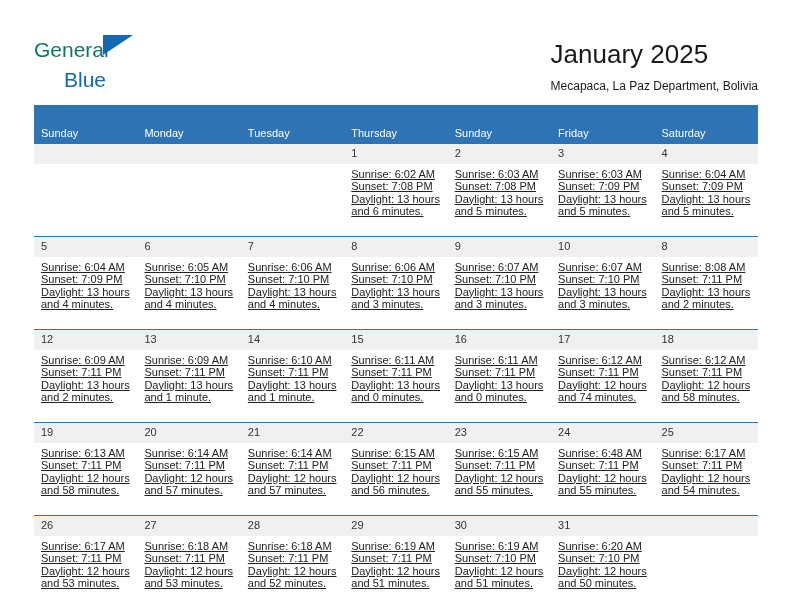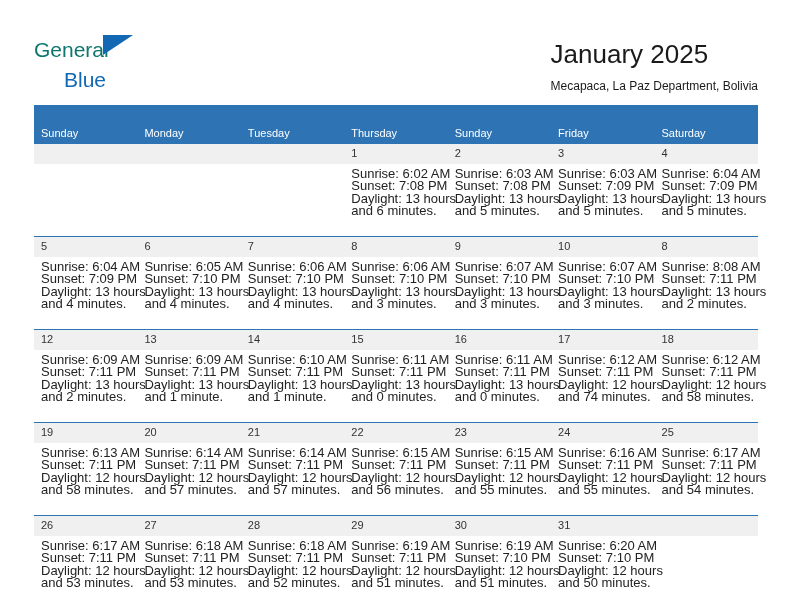--- a/index.html
+++ b/index.html
@@ -122,24 +122,25 @@
     padding: 3px 0 4px 7px;
     height: 13px;
     line-height: 13px;
   }
   .daynum.empty {
     background: #f0f0f0;
     color: transparent;
   }
   .cellbody {
     padding: 4px 6px 6px 7px;
-    font-size: 13px;
+    font-size: 11px;
     line-height: 12.3px;
     color: #222222;
     min-height: 62px;
+    text-decoration: underline;
   }
   .cellbody div {
     white-space: nowrap;
   }
   td.blank .cellbody {
     min-height: 62px;
   }
 </style>
 </head>
 <body>
@@ -411,21 +412,21 @@
             <div class="cellbody">
               <div>Sunrise: 6:15 AM</div>
               <div>Sunset: 7:11 PM</div>
               <div>Daylight: 12 hours</div>
               <div>and 55 minutes.</div>
             </div>
           </td>
           <td>
             <div class="daynum">24</div>
             <div class="cellbody">
-              <div>Sunrise: 6:16 AM</div>
+              <div>Sunrise: 6:48 AM</div>
               <div>Sunset: 7:11 PM</div>
               <div>Daylight: 12 hours</div>
               <div>and 55 minutes.</div>
             </div>
           </td>
           <td>
             <div class="daynum">25</div>
             <div class="cellbody">
               <div>Sunrise: 6:17 AM</div>
               <div>Sunset: 7:11 PM</div>

